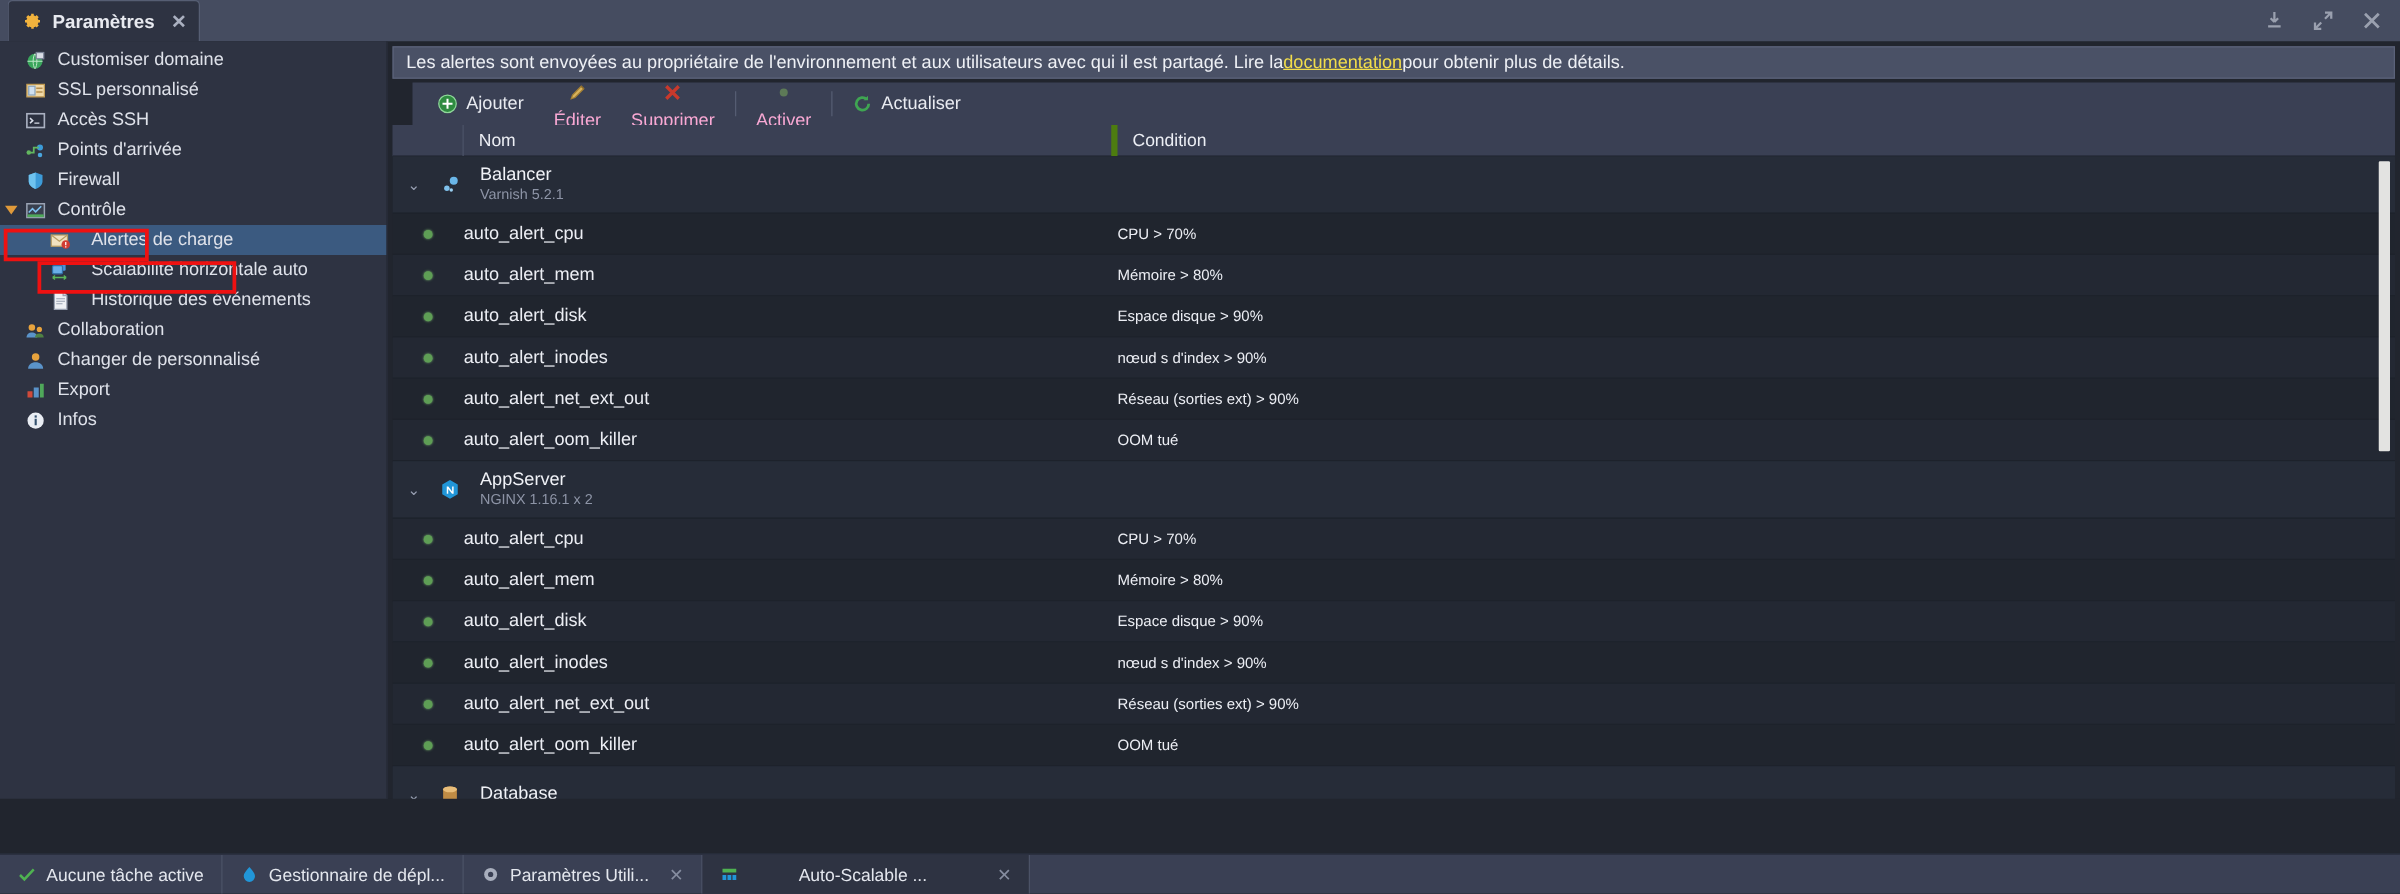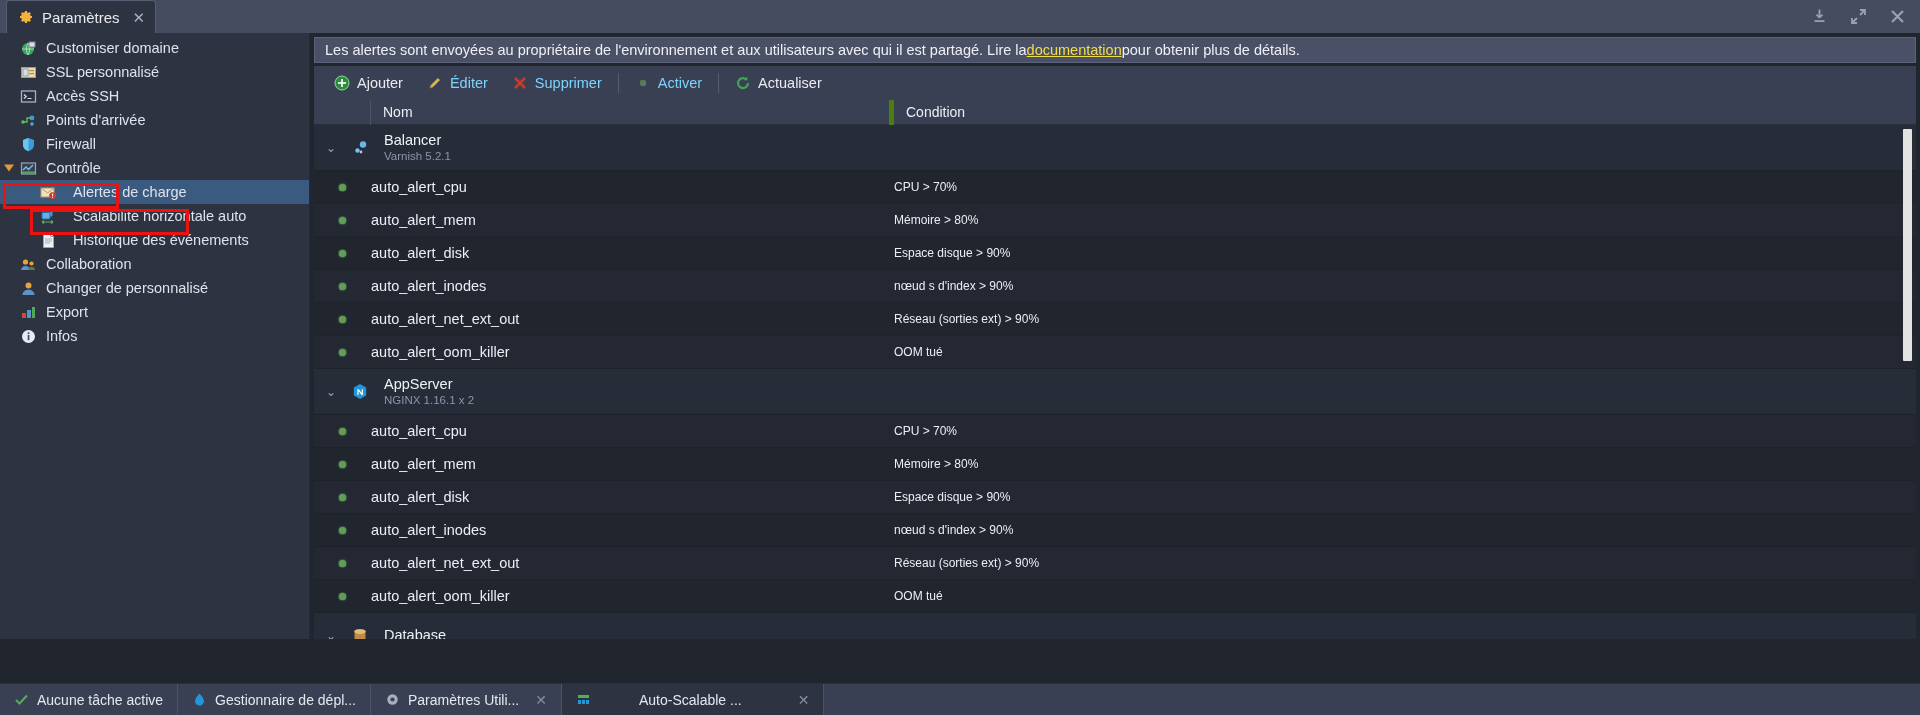--- a/index.html
+++ b/index.html
@@ -23,20 +23,21 @@
     position: relative; flex: 0 0 33px;
   }
   .tab {
     height: 33px; background: #2e3342;
     border-top-left-radius: 4px; border-top-right-radius: 4px;
     display: flex; align-items: center;
     padding: 0 10px 0 11px; gap: 7px;
     color: #e8eaf0; font-size: 15px;
     border: 1px solid #565e73; border-bottom: none;
     margin-left: 6px;
+    font-weight: bold;
   }
   .tab .tabclose { color: #aab0c0; font-size: 15px; margin-left: 6px; line-height:1; cursor:pointer;}
   .win-ctrls {
     position: absolute; right: 14px; top: 0; height: 33px;
     display: flex; align-items: center; gap: 22px;
   }
   .win-ctrls .wc { width: 17px; height: 17px; opacity: .62; cursor: pointer; }
 
   
   .body { flex: 1; display: flex; min-height: 0; justify-content: center; }
@@ -79,30 +80,30 @@
     border: 1px solid #5b6279;
     color: #eef0f5; font-size: 14.5px;
     height: 26px; display: flex; align-items: center;
     padding: 0 10px; flex: 0 0 26px;
   }
   .infobar a { color: #f2dd4a; text-decoration: underline; cursor: pointer; }
 
   .toolbar {
     height: 34px; flex: 0 0 34px;
     background: #3a4054;
-    margin: 3px 4px 0 4px;
+    margin: 3px 4px 0 20px;
     display: flex; align-items: center; gap: 0px;
     padding-left: 8px;
   }
   .tbtn {
     display: flex; align-items: center; gap: 7px;
     height: 34px; padding: 0 12px; font-size: 14.5px;
     color: #e9ebf1; cursor: pointer; white-space: nowrap;
   }
-  .tbtn.disabled { color: #7dd3fc; cursor: default; }
+  .tbtn.disabled { color: #f9a8d4; cursor: default; flex-direction: column; }
   .tsep { width: 1px; height: 20px; background: #555c72; margin: 0 4px; }
 
   .tico { width: 16px; height: 16px; flex: 0 0 16px; position: relative; }
 
   
   .tablewrap { flex: 1; min-height: 0; margin: 0 4px 0 4px; position: relative; display:flex; flex-direction:column;}
   .thead {
     height: 25px; flex: 0 0 25px; background: #3a4054;
     display: flex; align-items: center; color: #eceef4; font-size: 14px;
     border-bottom: 1px solid #2b3040;

